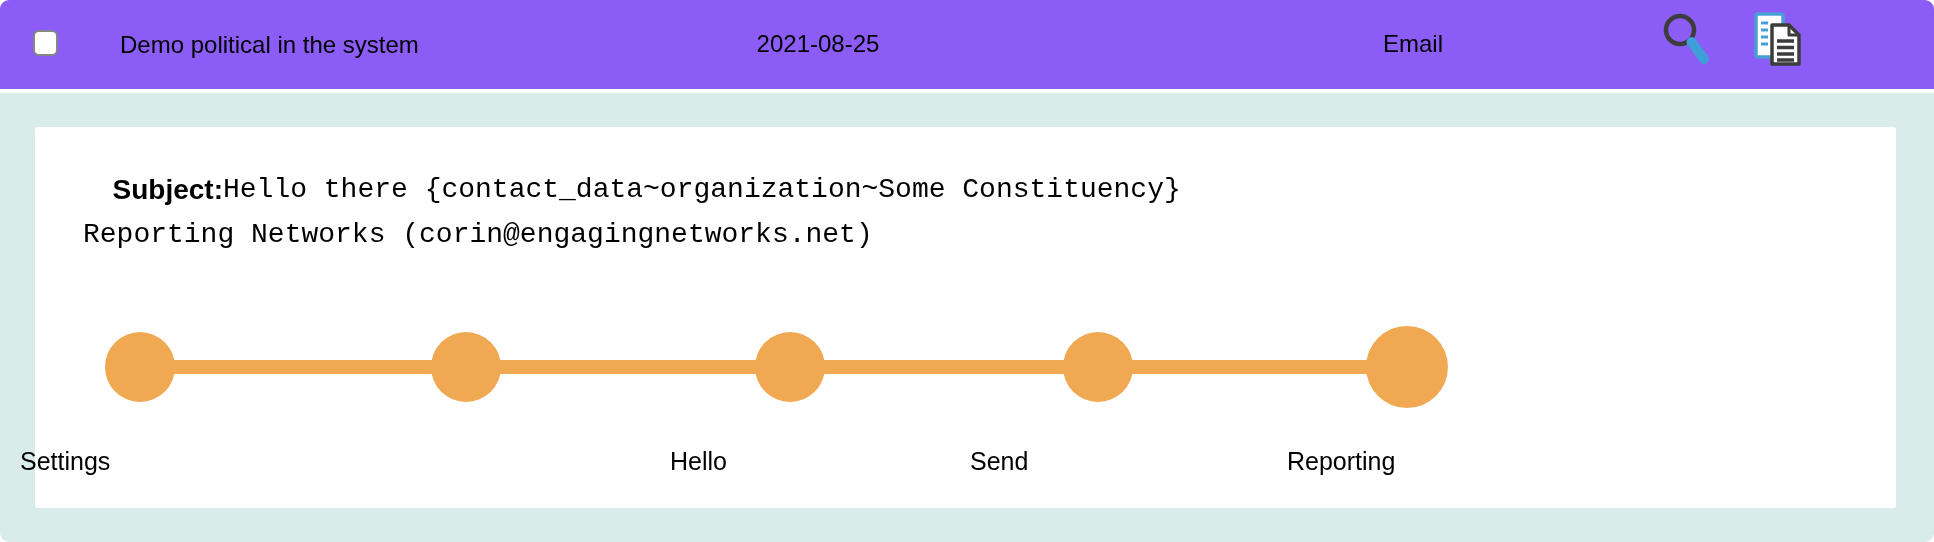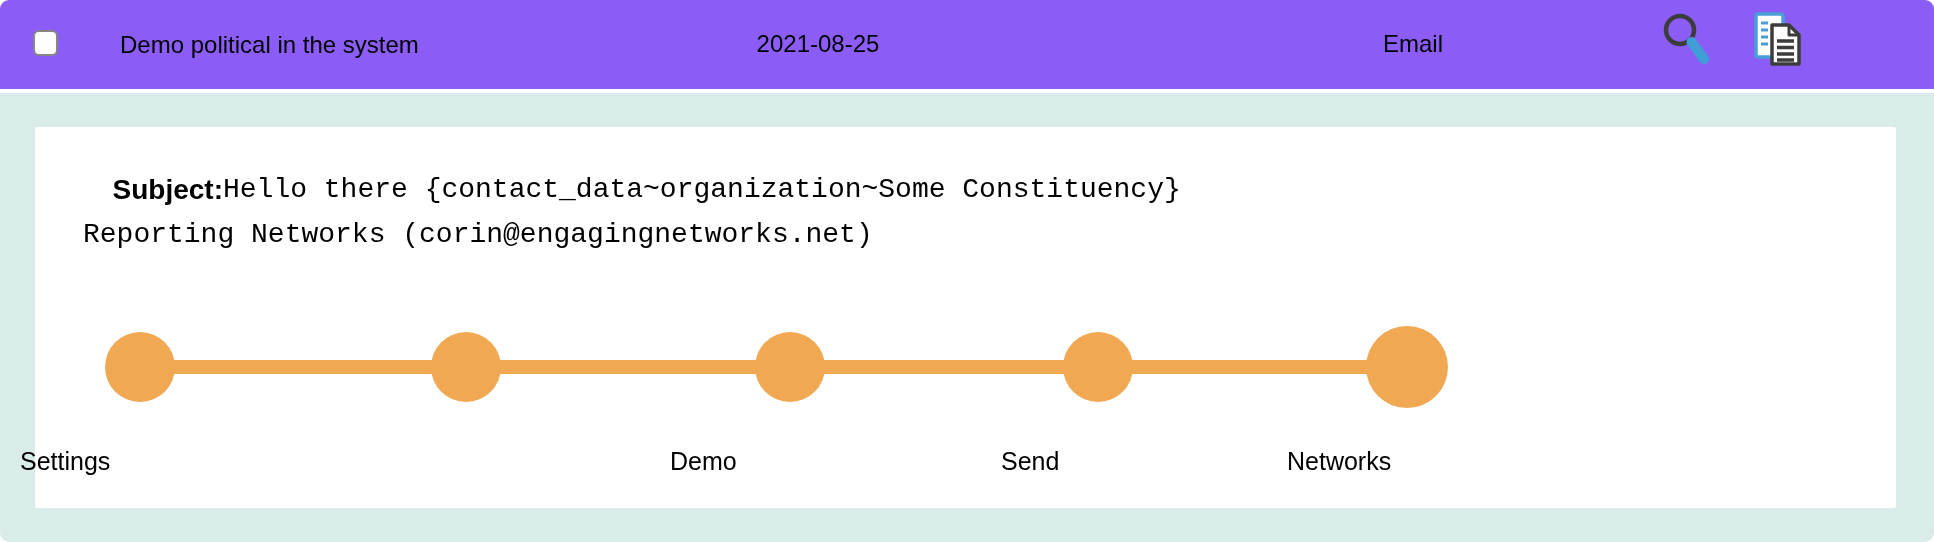--- a/index.html
+++ b/index.html
@@ -80,21 +80,21 @@
   .step-dot.d3 { left: 1028px; }
   .step-dot.d4 { left: 1331px; top: 199px; width: 82px; height: 82px; }
   .step-label {
     position: absolute; top: 292px;
     width: 240px; text-align: left;
     font-size: 25px; white-space: nowrap; margin-top: 28px;
   }
   .step-label.l0 { left: -15px; }
   .step-label.l1 { left: 311px; }
   .step-label.l2 { left: 635px; }
-  .step-label.l3 { left: 966px; }
+  .step-label.l3 { left: 935px; }
   .step-label.l4 { left: 1252px; }
 </style>
 </head>
 <body>
 
 <div class="header-row">
   <input type="checkbox" class="row-checkbox" style="">
   <div class="header-title">Demo political in the system</div>
   <div class="header-date">2021-08-25</div>
   <div class="header-status">Email</div>
@@ -143,19 +143,19 @@
     <div class="stepper">
       <div class="step-line"></div>
 
       <button class="step-dot d0"></button>
       <button class="step-dot d1"></button>
       <button class="step-dot d2"></button>
       <button class="step-dot d3"></button>
       <button class="step-dot d4"></button>
 
       <div class="step-label l0">Settings</div>
-      <div class="step-label l2">Demo</div>
+      <div class="step-label l2">Hello</div>
       <div class="step-label l3">Send</div>
-      <div class="step-label l4">Networks</div>
+      <div class="step-label l4">Reporting</div>
     </div>
 
   </div>
 </div>
 
 </body></html>

